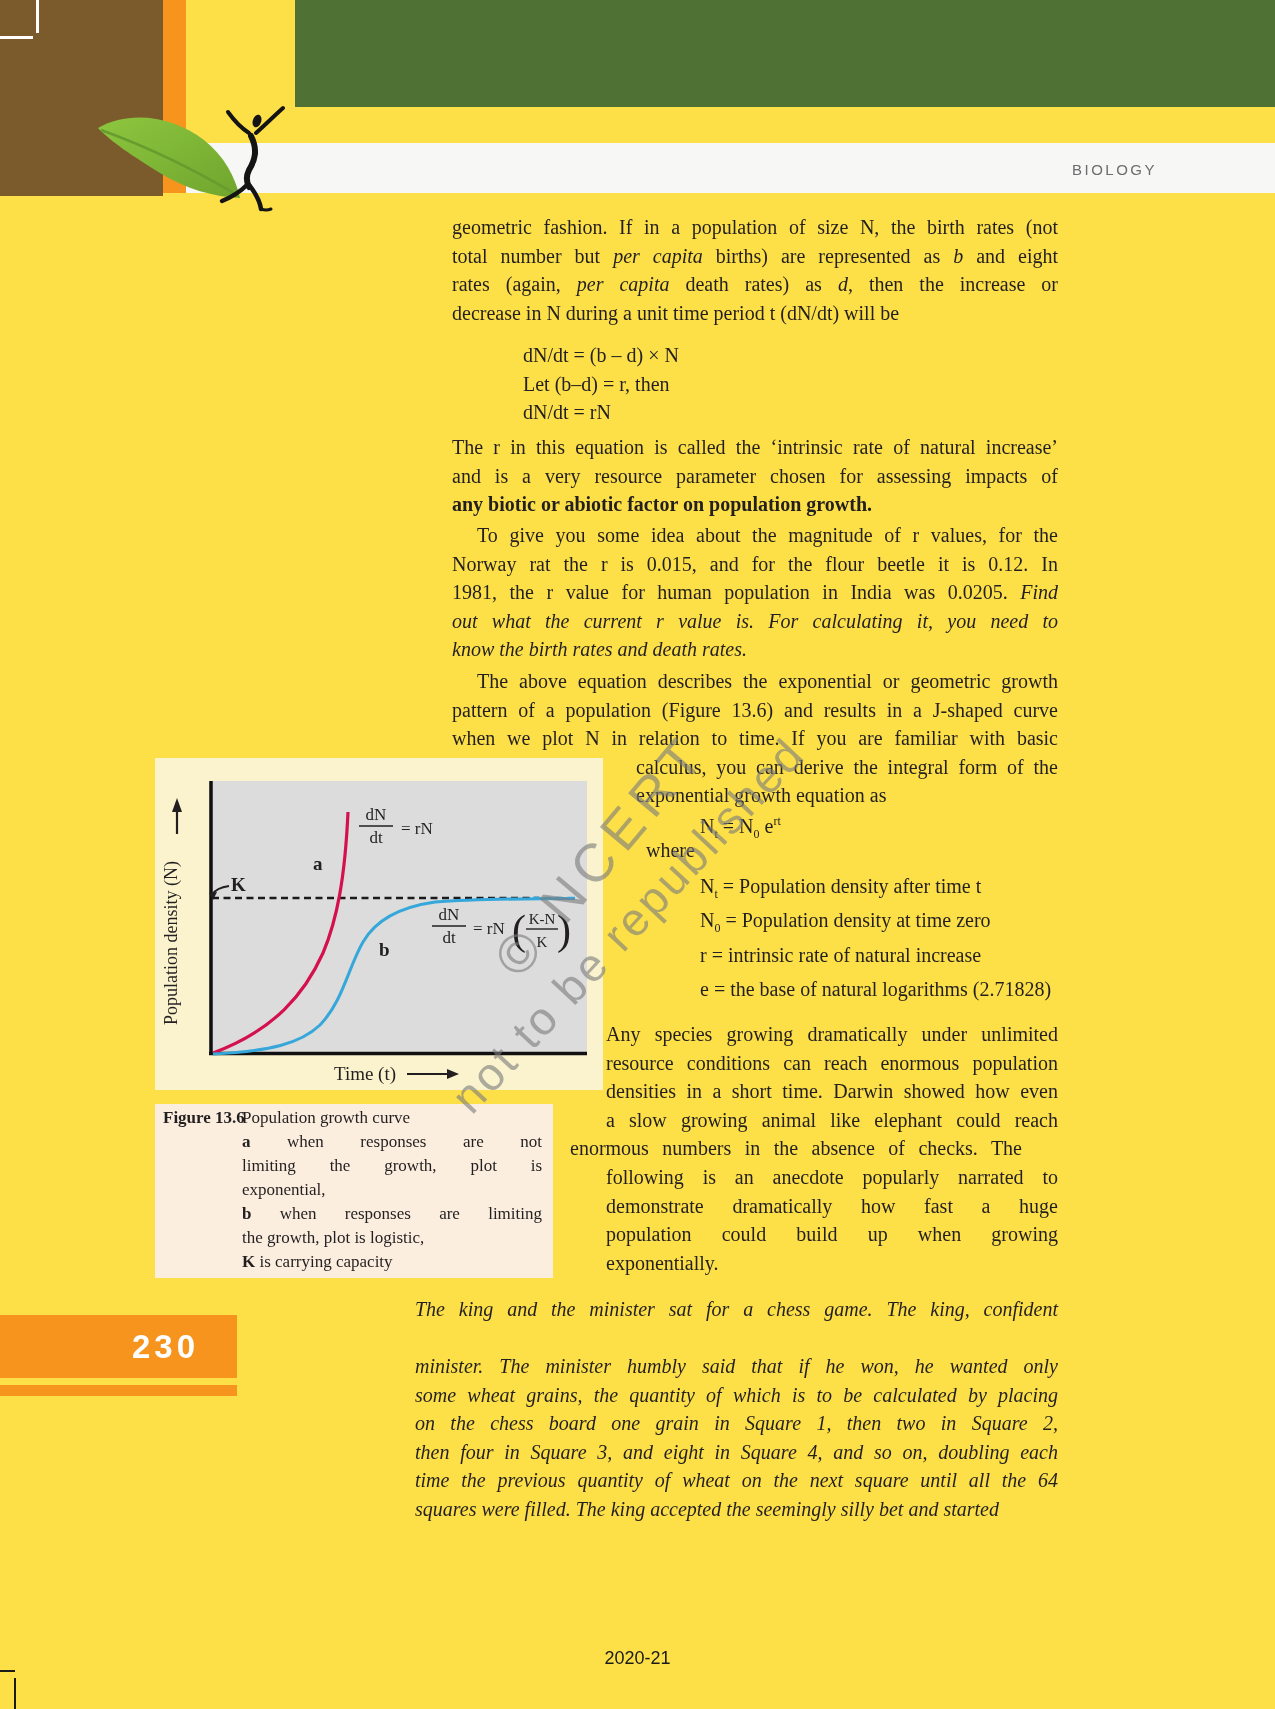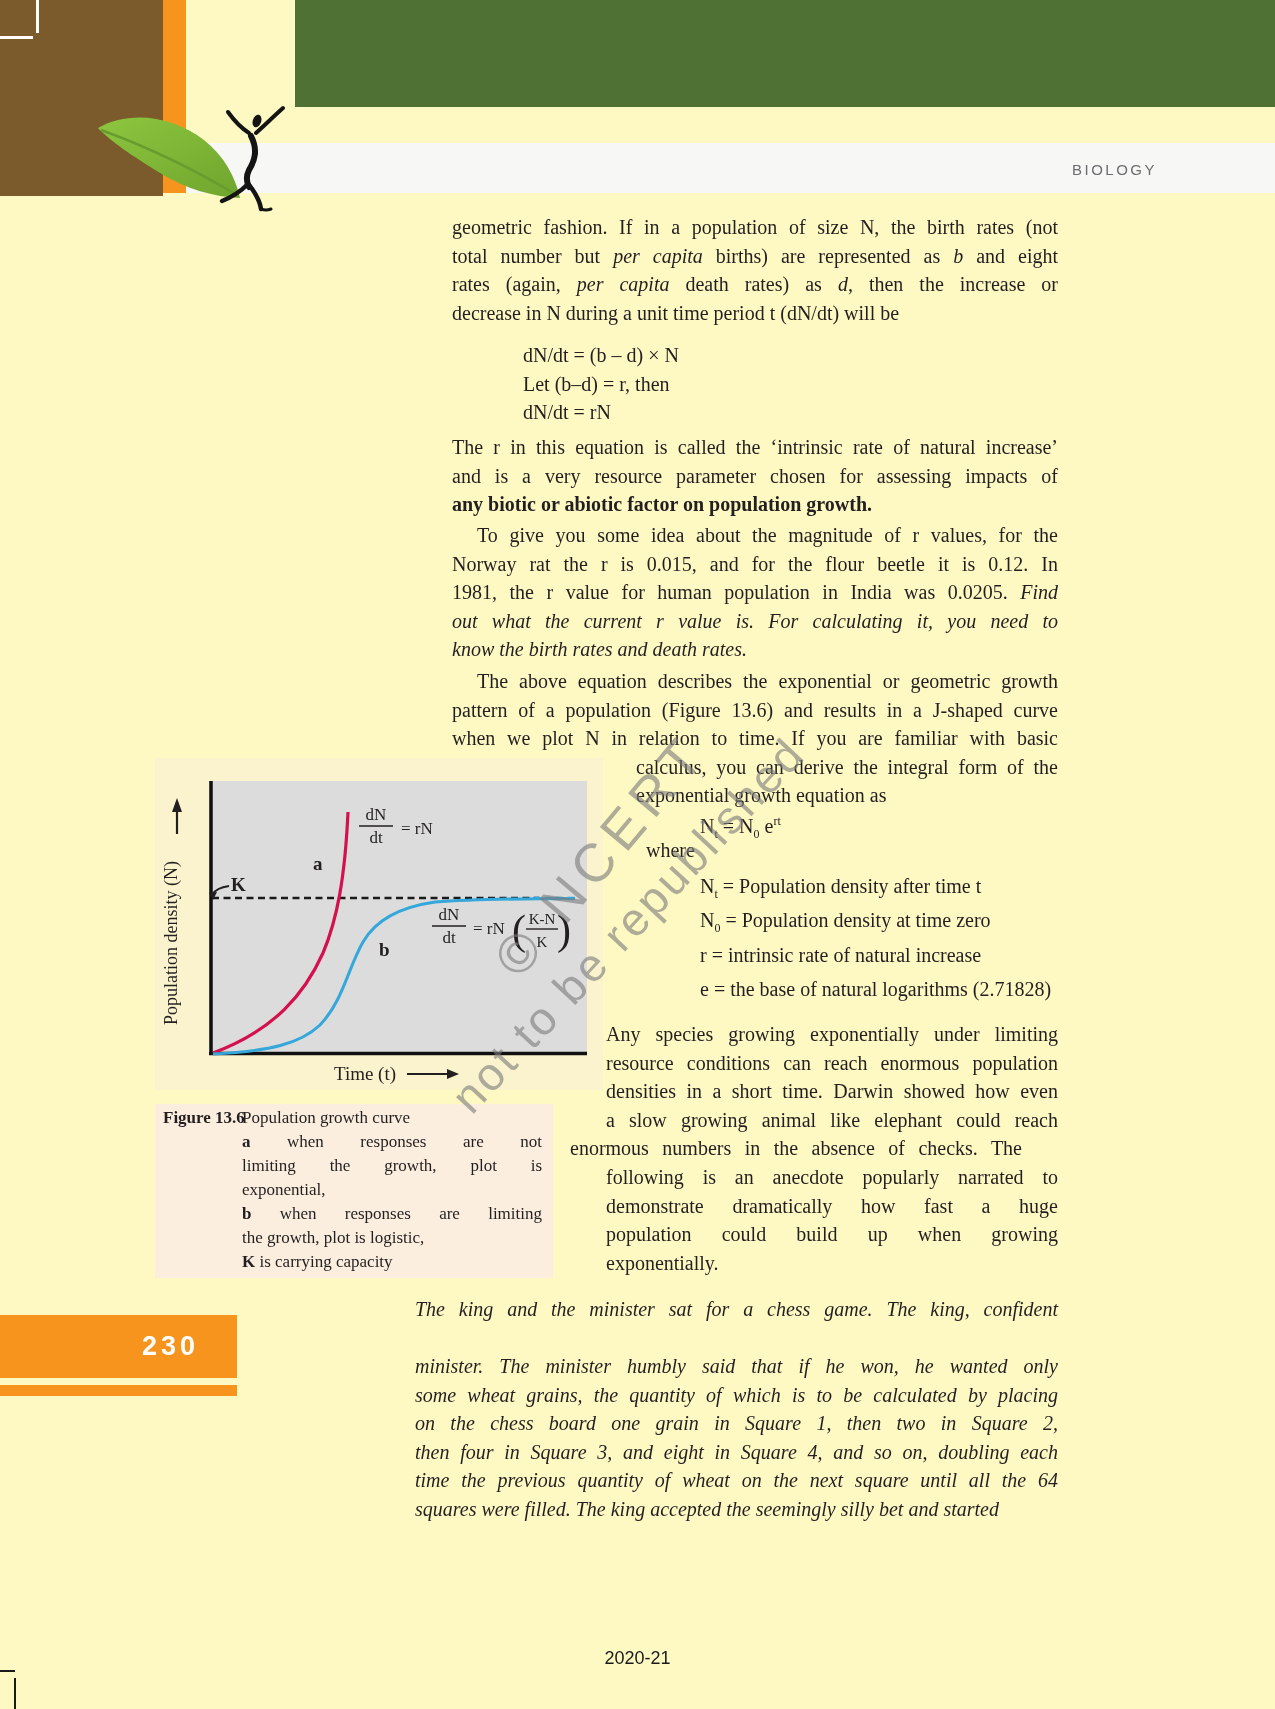--- a/index.html
+++ b/index.html
@@ -1,16 +1,16 @@
 <!DOCTYPE html>
 <html><head>
 <meta charset="utf-8">
 <style>
   html,body { margin:0; padding:0; background:#ffffff; }
-  #page { position:relative; width:1275px; height:1709px; background:#fef9c3; overflow:hidden;
+  #page { position:relative; width:1275px; height:1709px; background:#fde047; overflow:hidden;
           font-family:"Liberation Serif", serif; color:#231F20; }
   .abs { position:absolute; }
   .ln  { position:absolute; font-size:20px; line-height:28.6px; white-space:nowrap; color:#231F20; }
   .j   { text-align:justify; text-align-last:justify; }
   .it  { font-style:italic; }
   .bold{ font-weight:bold; }
   sub  { font-size:12px; }
   sup  { font-size:12px; }
   .cap { position:absolute; font-size:17px; line-height:24px; white-space:nowrap; color:#231F20; }
   .wm  { position:absolute; font-family:"Liberation Sans", sans-serif; color:rgba(125,125,125,0.62);
@@ -82,21 +82,21 @@
   <div class="ln" style="left:636px;top:781px;">exponential growth equation as</div>
 
   <div class="ln" style="left:700px;top:807px;"><span>N</span><sub>t</sub><span> = N</span><sub>0</sub><span> e</span><sup>rt</sup></div>
   <div class="ln" style="left:646px;top:836px;">where</div>
 
   <div class="ln" style="left:700px;top:872px;"><span>N</span><sub>t</sub><span> = Population density after time t</span></div>
   <div class="ln" style="left:700px;top:906px;"><span>N</span><sub>0</sub><span> = Population density at time zero</span></div>
   <div class="ln" style="left:700px;top:941px;">r = intrinsic rate of natural increase</div>
   <div class="ln" style="left:700px;top:975px;">e = the base of natural logarithms (2.71828)</div>
 
-  <div class="ln j" style="left:606px;top:1020px;width:452px;">Any species growing exponentially under limiting</div>
+  <div class="ln j" style="left:606px;top:1020px;width:452px;">Any species growing dramatically under unlimited</div>
   <div class="ln j" style="left:606px;top:1049px;width:452px;">resource conditions can reach enormous population</div>
   <div class="ln j" style="left:606px;top:1077px;width:452px;">densities in a short time. Darwin showed how even</div>
   <div class="ln j" style="left:606px;top:1106px;width:452px;">a slow growing animal like elephant could reach</div>
   <div class="ln j" style="left:570px;top:1134px;width:452px;">enormous numbers in the absence of checks. The</div>
   <div class="ln j" style="left:606px;top:1163px;width:452px;">following is an anecdote popularly narrated to</div>
   <div class="ln j" style="left:606px;top:1192px;width:452px;">demonstrate dramatically how fast a huge</div>
   <div class="ln j" style="left:606px;top:1220px;width:452px;">population could build up when growing</div>
   <div class="ln" style="left:606px;top:1249px;">exponentially.</div>
 
   <svg class="abs" style="left:155px;top:758px;z-index:5;" width="448" height="332" viewBox="0 0 448 332">
@@ -154,21 +154,21 @@
 
   <div class="ln j it" style="left:415px;top:1295px;width:643px;">The king and the minister sat for a chess game. The king, confident</div>
   <div class="ln j it" style="left:415px;top:1352px;width:643px;">minister. The minister humbly said that if he won, he wanted only</div>
   <div class="ln j it" style="left:415px;top:1381px;width:643px;">some wheat grains, the quantity of which is to be calculated by placing</div>
   <div class="ln j it" style="left:415px;top:1409px;width:643px;">on the chess board one grain in Square 1, then two in Square 2,</div>
   <div class="ln j it" style="left:415px;top:1438px;width:643px;">then four in Square 3, and eight in Square 4, and so on, doubling each</div>
   <div class="ln j it" style="left:415px;top:1466px;width:643px;">time the previous quantity of wheat on the next square until all the 64</div>
   <div class="ln it" style="left:415px;top:1495px;">squares were filled.  The king accepted the seemingly silly bet and started</div>
 
   <div class="shape" style="left:0;top:1315px;width:237px;height:63px;background:#F7941E;z-index:10;">
-    <span style="position:absolute;right:38px;top:0;line-height:63px;font-family:'Liberation Sans',sans-serif;font-size:27px;font-weight:bold;letter-spacing:4px;color:#ffffff;">230</span>
+    <span style="position:absolute;right:38px;top:0;line-height:63px;font-family:'Liberation Sans',sans-serif;font-size:33px;font-weight:bold;letter-spacing:4px;color:#ffffff;">230</span>
   </div>
   <div class="shape" style="left:0;top:1385px;width:237px;height:11px;background:#F7941E;z-index:10;"></div>
 
   <div class="abs" style="left:0;top:1648px;width:1275px;text-align:center;font-family:'Liberation Sans',sans-serif;font-size:18px;color:#1a1a1a;">2020-21</div>
 
   <div class="shape" style="left:0;top:1670px;width:15px;height:2px;background:#1a1a1a;"></div>
   <div class="shape" style="left:14px;top:1678px;width:2px;height:31px;background:#1a1a1a;"></div>
 
 </div>
 

